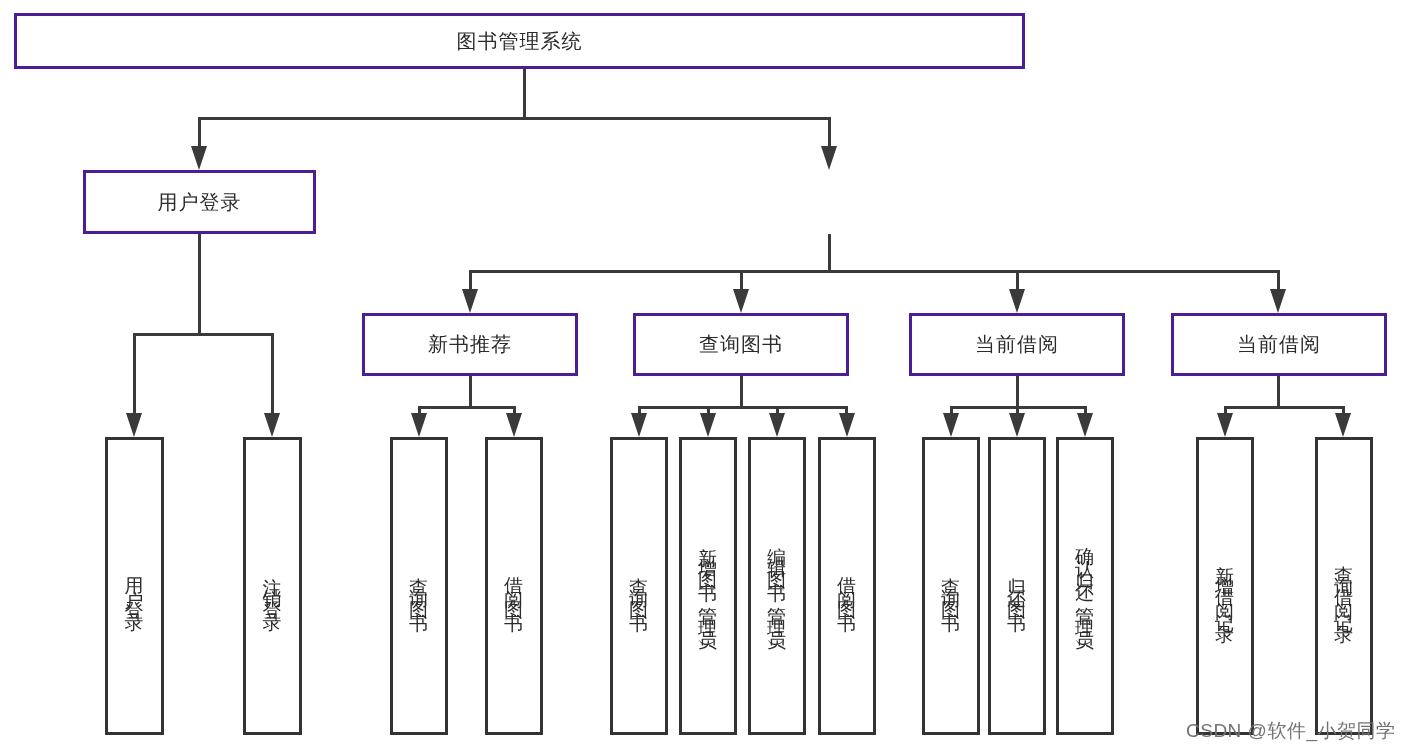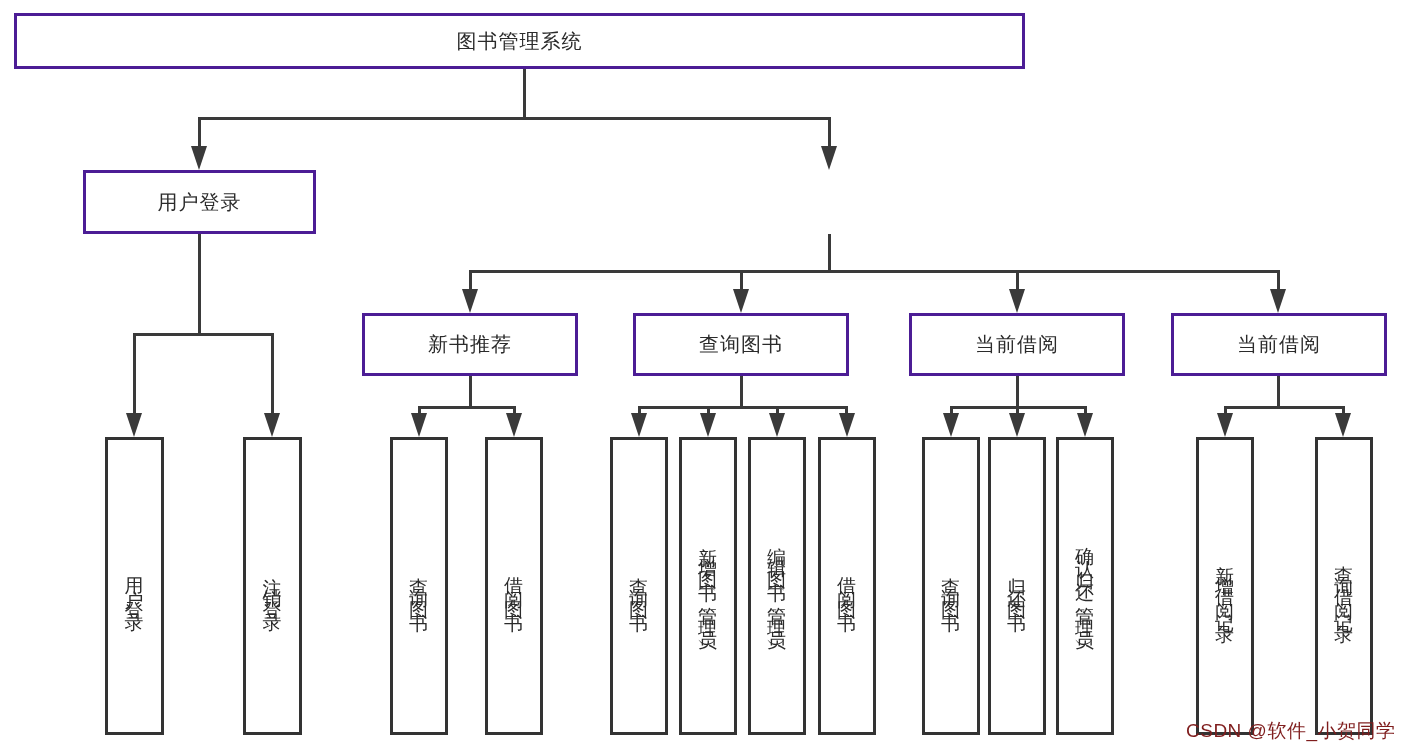--- a/index.html
+++ b/index.html
@@ -44,21 +44,21 @@
     position:absolute;
     width:0; height:0;
     border-left:8px solid transparent;
     border-right:8px solid transparent;
     border-top:24px solid #3a3a3a;
   }
   .watermark {
     position:absolute;
     left:1186px; top:718px;
     font-size:19px;
-    color:#7f1d1d;
+    color:#737373;
     letter-spacing:0.5px;
     white-space:nowrap;
   }
 </style>
 </head>
 <body>
 
 <div id="canvas">
 
   <div class="box" style="left:14px; top:13px; width:1011px; height:56px;">图书管理系统</div>

